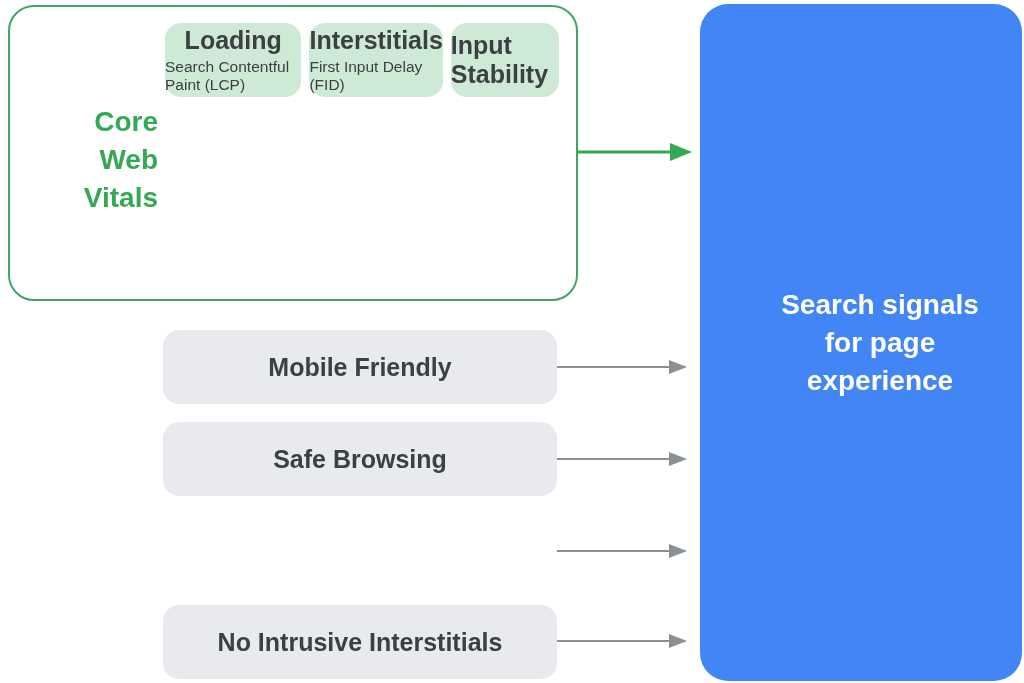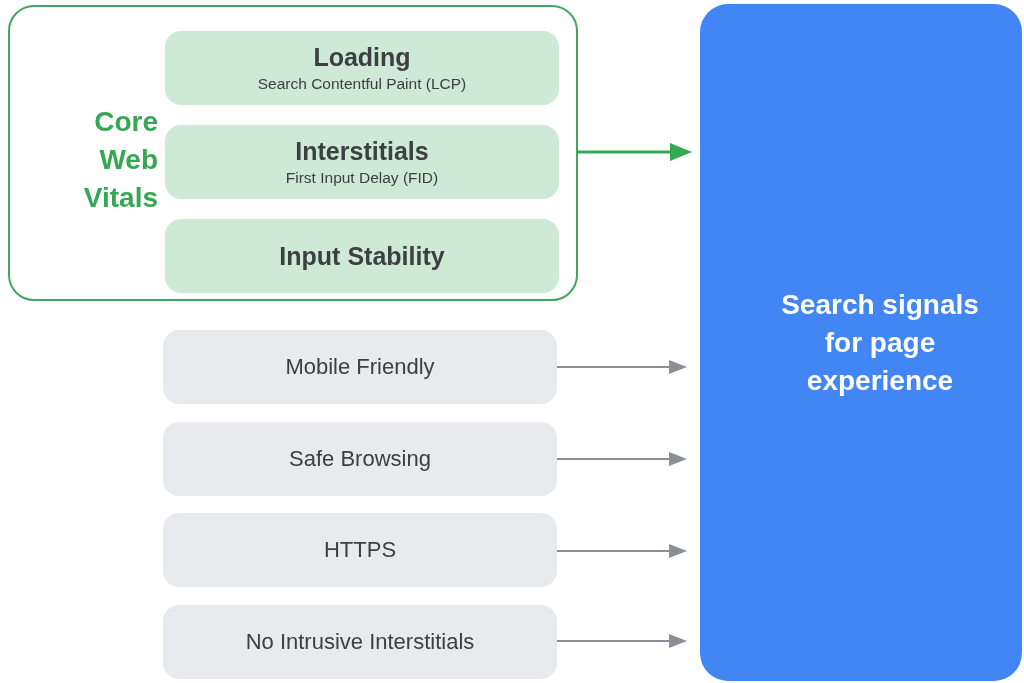--- a/index.html
+++ b/index.html
@@ -23,36 +23,36 @@
     position:absolute;left:8px;top:5px;width:570px;height:296px;
     border:2px solid var(--green_border);border-radius:26px;background:transparent;
   }
   .cwv-label{
     position:absolute;left:8px;top:96px;width:140px;
     text-align:right;color:var(--green_accent);
     font-size:28px;font-weight:bold;line-height:38px;
   }
   .cwv-label span{display:block;}
   .cwv-items{
-    position:absolute;left:155px;top:24px;width:394px;
-    display:flex;flex-direction:column;gap:20px;
+    position:absolute;left:155px;top:16px;width:394px;
+    display:flex;flex-direction:row;gap:8px;
   }
   .metric-box{
     height:74px;border-radius:16px;background:var(--green_fill);
     display:flex;flex-direction:column;align-items:center;justify-content:center;
   }
   .metric-title{font-size:25px;font-weight:bold;color:var(--title_text);line-height:1.15;}
   .metric-subtitle{font-size:15.5px;color:var(--title_text);margin-top:4px;}
 
   
   .signal-box{
     position:absolute;left:163px;width:394px;height:74px;
     background:var(--gray_fill);border-radius:16px;
     display:flex;align-items:center;justify-content:center;
-    font-size:22px;font-weight:normal;color:var(--title_text);
+    font-size:25px;font-weight:bold;color:var(--title_text);
   }
   .sig-1{top:330px;} .sig-2{top:422px;} .sig-3{top:513px;} .sig-4{top:605px;}
 
   
   .result-box{
     position:absolute;left:700px;top:4px;width:322px;height:677px;
     background:var(--blue_fill);border-radius:28px;
     display:flex;align-items:center;justify-content:center;
   }
   .result-text{
@@ -104,23 +104,20 @@
       </div>
     </div>
   </section>
 
   <div class="signal-box sig-1">
     <span>Mobile Friendly</span>
   </div>
   <div class="signal-box sig-2">
     <span>Safe Browsing</span>
   </div>
-  <div class="signal-box sig-3">
-    <span>HTTPS</span>
-  </div>
   <div class="signal-box sig-4">
     <span>No Intrusive Interstitials</span>
   </div>
 
   <div class="arrow arrow-green">
     <span class="arrow-line"></span>
     <span class="arrow-head"></span>
   </div>
   <div class="arrow arrow-gray ar-1">
     <span class="arrow-line"></span>

